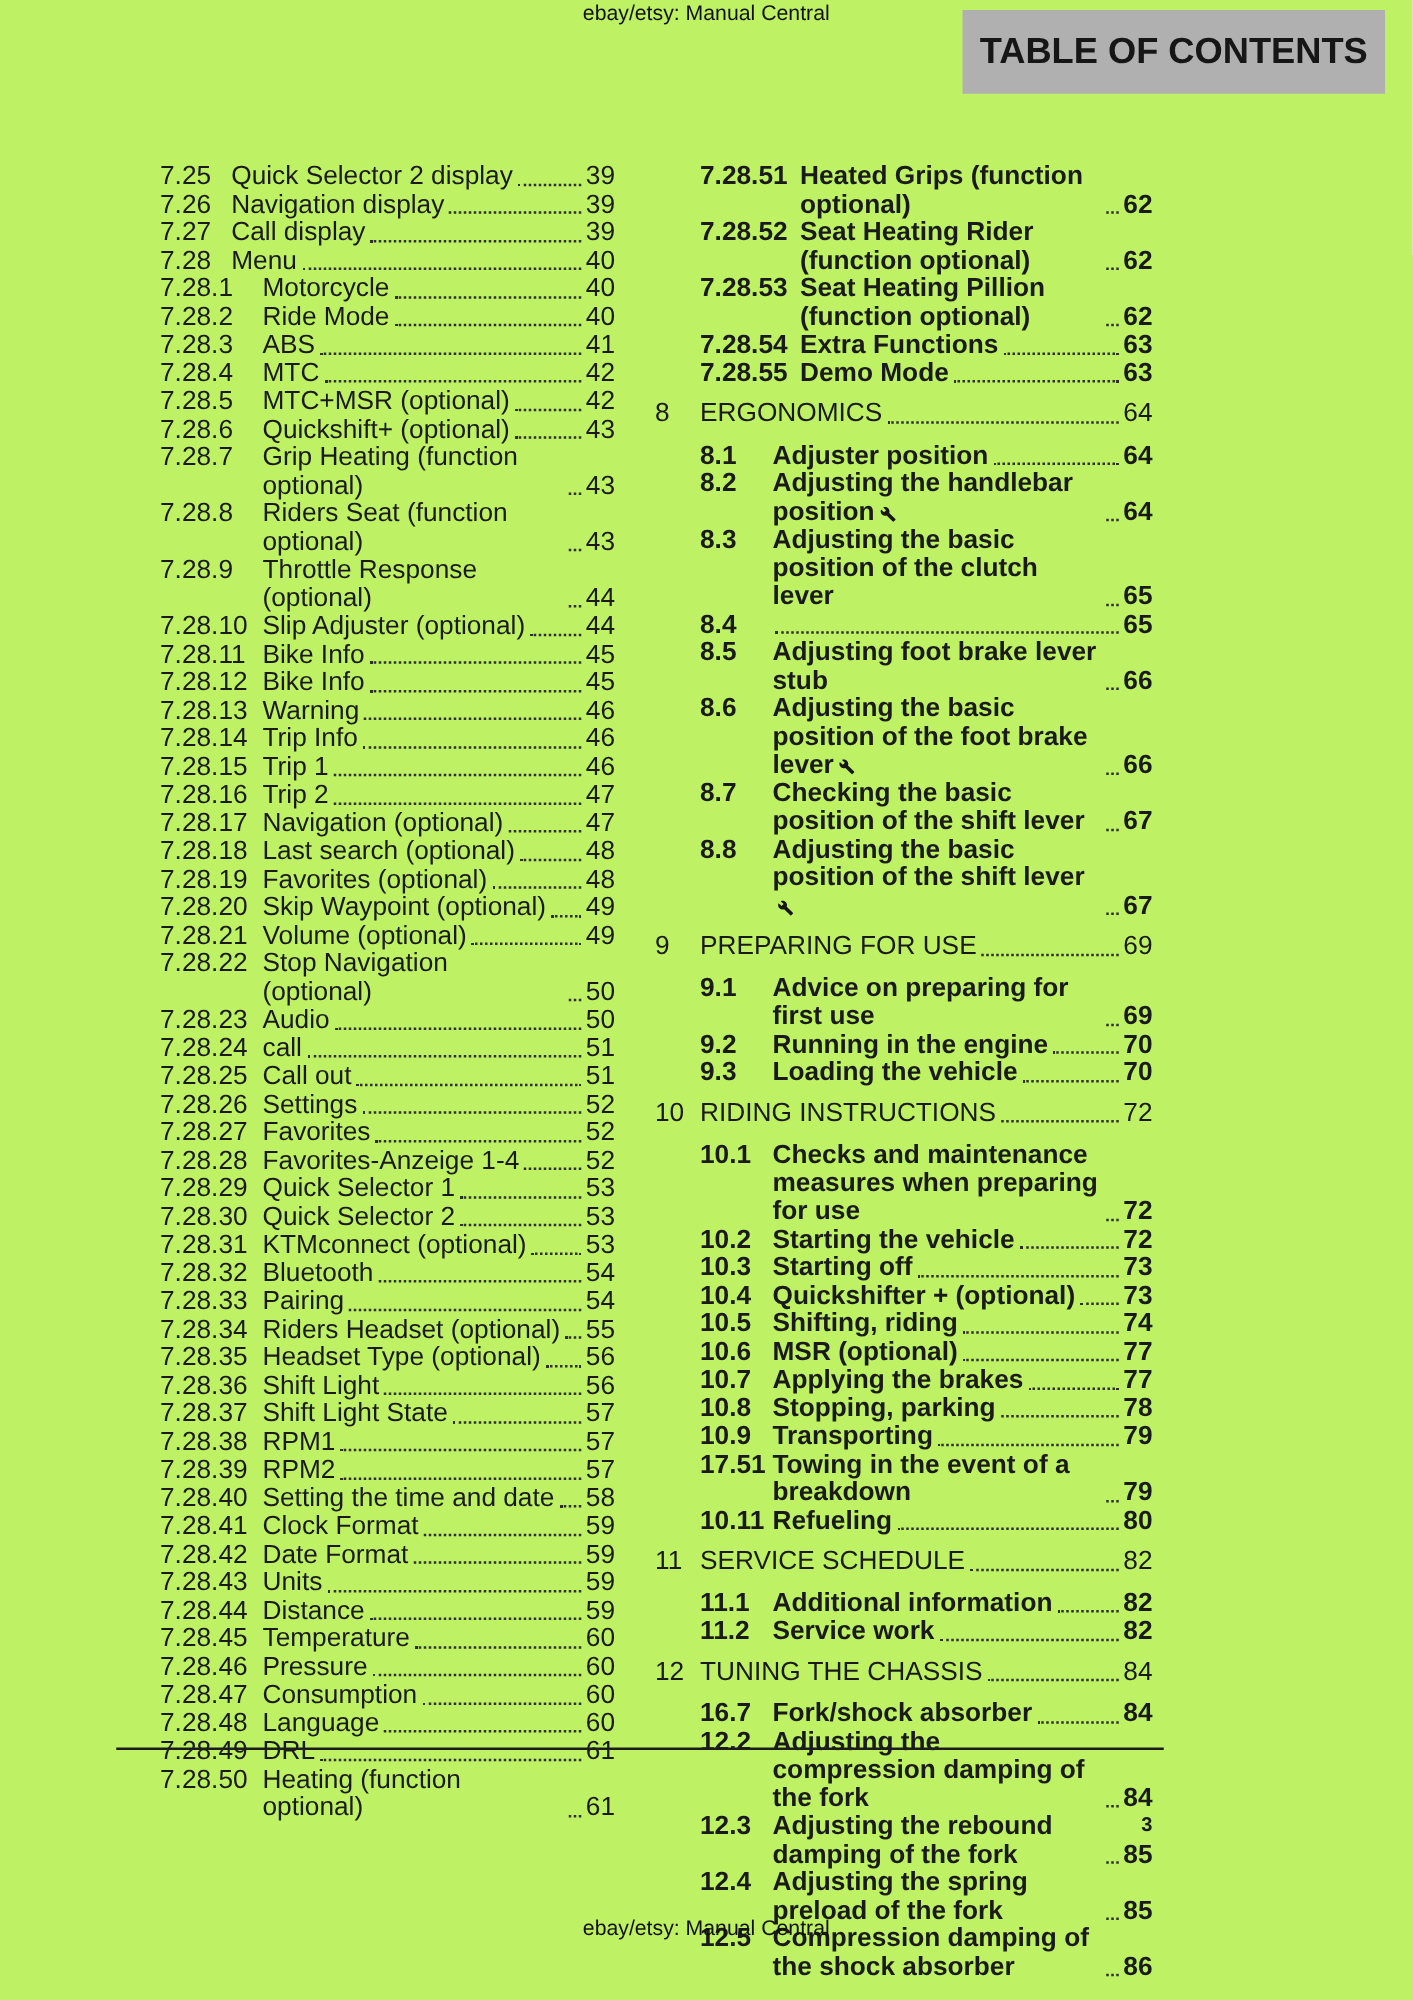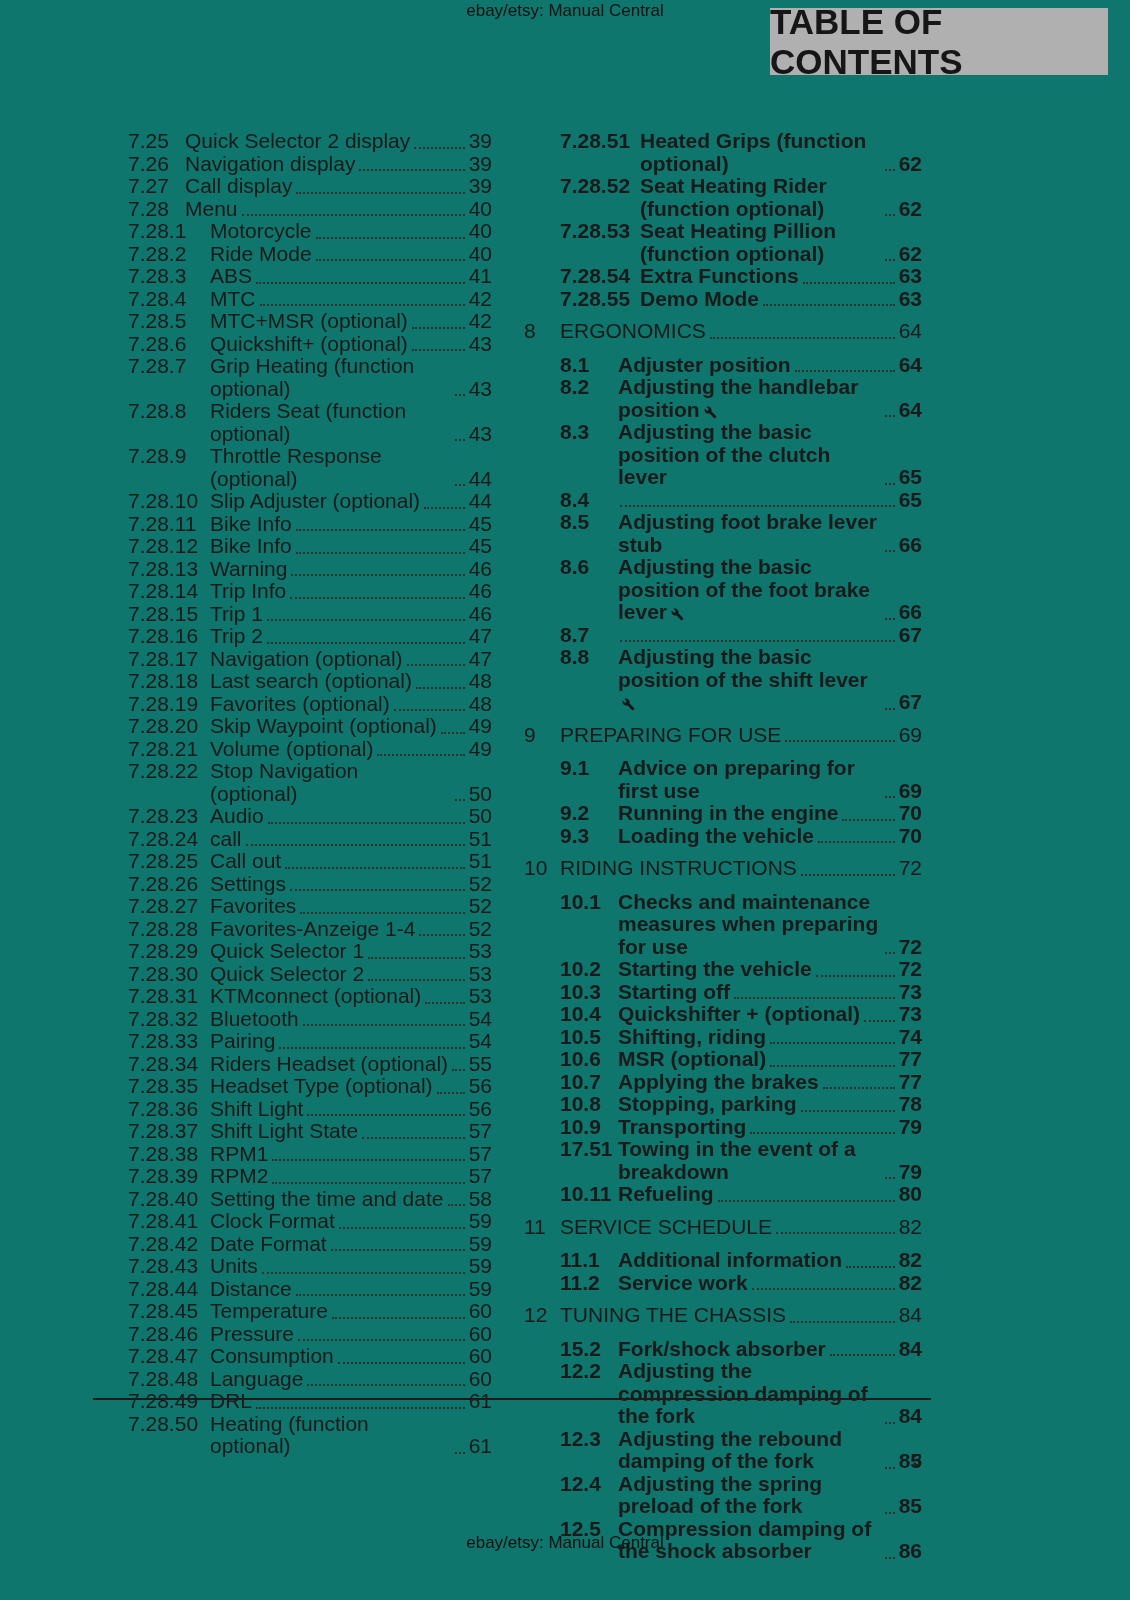--- a/index.html
+++ b/index.html
@@ -1,31 +1,31 @@
 <!DOCTYPE html>
 <html><head>
 <meta charset="utf-8">
 <title>Table of Contents</title>
 <style>
   * { margin:0; padding:0; box-sizing:border-box; }
   html,body { background:#e8e8e8; }
   .page {
-    position:relative; width:1130px; height:1600px; background:#0f766e;
+    position:relative; width:1130px; height:1600px; background:#bef264;
     font-family:"Liberation Sans", sans-serif; color:#1a1a1a; overflow:hidden;
   }
   .top-watermark {
     position:absolute; top:1px; left:0; width:1130px; text-align:center;
     font-size:17px; color:#111;
   }
   .banner {
     position:absolute; left:770px; top:8px; width:338px; height:67px;
     background:#b0b0b0; display:flex; align-items:center; justify-content:center;
   }
   .banner-text {
-    font-weight:bold; font-size:35px; color:#161616; letter-spacing:0px;
+    font-weight:bold; font-size:29px; color:#161616; letter-spacing:0px;
   }
   .col {
     position:absolute; top:130px; font-size:21px; line-height:22.5px;
   }
   .col-left  { left:128px; width:364px; }
   .col-right { left:524px; width:398px; }
 
   .row { display:flex; align-items:stretch; }
   .num { flex:none; }
   .title { flex:0 1 auto; padding-right:2px; }
@@ -469,20 +469,21 @@
       <div class="row lv2">
         <span class="num">8.6</span>
         <span class="title"><span>Adjusting the basic position of the foot brake lever</span><span class="tool"><svg viewBox="0 0 24 24" width="13" height="13" aria-hidden="true">
               <path fill="#161616" d="M22.7 19l-9.1-9.1c.9-2.3.4-5-1.5-6.9-2-2-5-2.4-7.4-1.3L9 6 6 9 1.6 4.7C.4 7.1.9 10.1 2.9 12.1c1.9 1.9 4.6 2.4 6.9 1.5l9.1 9.1c.4.4 1 .4 1.4 0l2.3-2.3c.5-.4.5-1.1.1-1.4z"></path>
             </svg></span></span>
         <span class="leader"></span>
         <span class="pg">66</span>
       </div>
       <div class="row lv2">
         <span class="num">8.7</span>
+        <span class="title"><span>Checking the basic position of the shift lever</span></span>
         <span class="leader"></span>
         <span class="pg">67</span>
       </div>
       <div class="row lv2">
         <span class="num">8.8</span>
         <span class="title"><span>Adjusting the basic position of the shift lever</span><span class="tool"><svg viewBox="0 0 24 24" width="13" height="13" aria-hidden="true">
               <path fill="#161616" d="M22.7 19l-9.1-9.1c.9-2.3.4-5-1.5-6.9-2-2-5-2.4-7.4-1.3L9 6 6 9 1.6 4.7C.4 7.1.9 10.1 2.9 12.1c1.9 1.9 4.6 2.4 6.9 1.5l9.1 9.1c.4.4 1 .4 1.4 0l2.3-2.3c.5-.4.5-1.1.1-1.4z"></path>
             </svg></span></span>
         <span class="leader"></span>
         <span class="pg">67</span>
@@ -601,21 +602,21 @@
         <span class="leader"></span>
         <span class="pg">82</span>
       </div>
       <div class="row lv1">
         <span class="num">12</span>
         <span class="title"><span>TUNING THE CHASSIS</span></span>
         <span class="leader"></span>
         <span class="pg">84</span>
       </div>
       <div class="row lv2">
-        <span class="num">15.2</span>
+        <span class="num">16.7</span>
         <span class="title"><span>Fork/shock absorber</span></span>
         <span class="leader"></span>
         <span class="pg">84</span>
       </div>
       <div class="row lv2">
         <span class="num">12.2</span>
         <span class="title"><span>Adjusting the compression damping of the fork</span></span>
         <span class="leader"></span>
         <span class="pg">84</span>
       </div>

